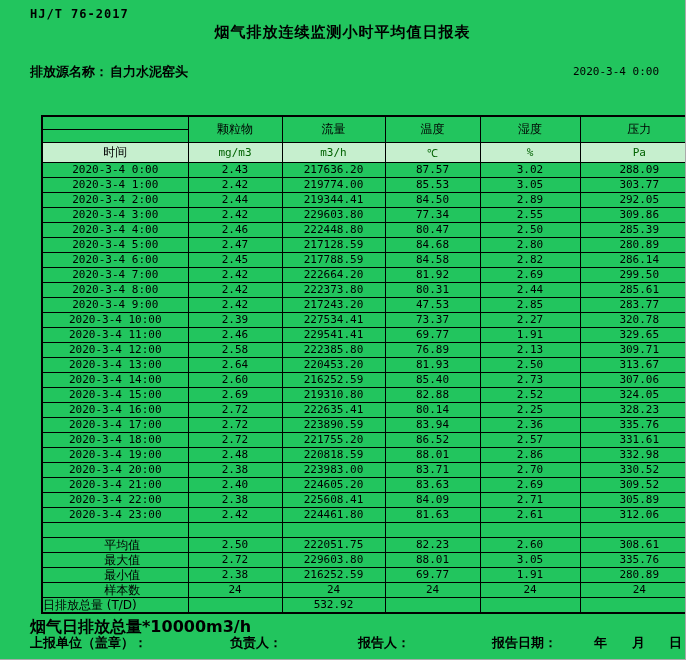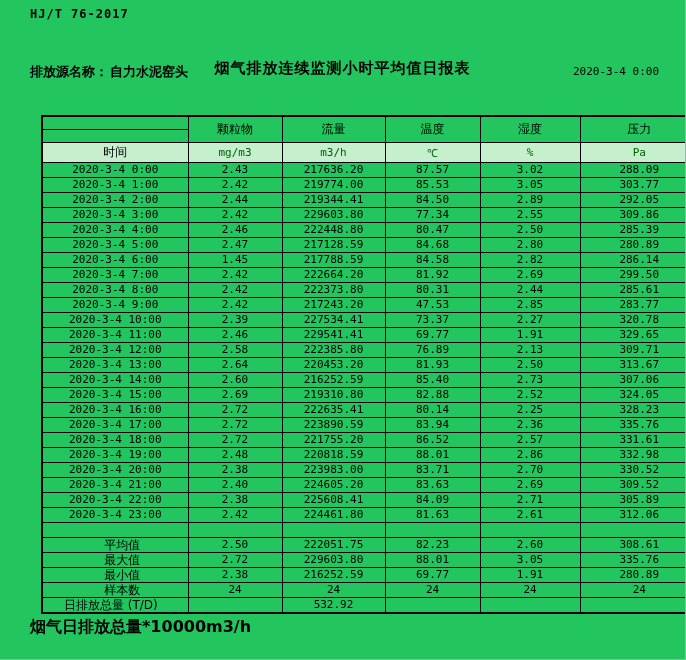--- a/index.html
+++ b/index.html
@@ -19,21 +19,20 @@
   }
   .std-no {
     position: absolute; left: 30px; top: 7px;
     font-size: 12px; font-weight: bold; letter-spacing: 1px;
     font-family: "DejaVu Sans Mono", monospace;
   }
   .title {
     position: absolute; left: 0; top: 23px; width: 100%;
     text-align: center; font-size: 15px; font-weight: bold;
     letter-spacing: 1px;
-    margin-top: 36px;
   }
   .src-row { position: absolute; left: 0; top: 63px; width: 100%; height: 18px; }
   .src-label { position: absolute; left: 30px; font-size: 13px; font-weight: bold; }
   .src-name  { position: absolute; left: 110px; font-size: 13px; font-weight: bold; }
   .hdr-date  {
     position: absolute; left: 573px; top: 2px; font-size: 11px;
     font-family: "DejaVu Sans Mono", monospace;
   }
   table {
     position: absolute; left: 41px; top: 115px;
@@ -43,21 +42,21 @@
   }
   td, th { border: 1px solid #000; padding: 0; text-align: center; overflow: hidden; white-space: nowrap; }
   tr.hrow { height: 13px; }
   th.colhead { font-size: 12px; font-weight: normal; height: 26px; }
   tr.units-row { height: 20px; background: #c6efce; }
   tr.units-row td.unit { font-size: 11px; color: #006100; font-family: "DejaVu Sans Mono", monospace; }
   tr.units-row td.time-h { font-size: 12px; color: #000; }
   tbody tr { height: 15px; }
   td.num { font-size: 11px; line-height: 14px; font-family: "DejaVu Sans Mono", monospace; }
   td.label-cell { font-size: 12px; line-height: 14px; padding-left: 14px; }
-  td.label-left { text-align: left; padding-left: 21px; margin-left: 40px; }
+  td.label-left { text-align: left; padding-left: 0; margin-left: 40px; }
   .foot-note {
     position: absolute; left: 30px; top: 617px; font-size: 16px; font-weight: bold;
   }
   .foot-line { position: absolute; left: 0; top: 634px; width: 100%; height: 18px; font-size: 13px; font-weight: bold; }
   .foot-line span { position: absolute; }
   .fl-unit  { left: 30px; }
   .fl-resp  { left: 230px; }
   .fl-rept  { left: 358px; }
   .fl-rdate { left: 492px; }
   .fl-year  { left: 594px; }
@@ -152,21 +151,21 @@
         <tr>
           <td class="num">2020-3-4 5:00</td>
           <td class="num">2.47</td>
           <td class="num">217128.59</td>
           <td class="num">84.68</td>
           <td class="num">2.80</td>
           <td class="num">280.89</td>
         </tr>
         <tr>
           <td class="num">2020-3-4 6:00</td>
-          <td class="num">1.45</td>
+          <td class="num">2.45</td>
           <td class="num">217788.59</td>
           <td class="num">84.58</td>
           <td class="num">2.82</td>
           <td class="num">286.14</td>
         </tr>
         <tr>
           <td class="num">2020-3-4 7:00</td>
           <td class="num">2.42</td>
           <td class="num">222664.20</td>
           <td class="num">81.92</td>
@@ -348,14 +347,23 @@
           <td class="num"></td>
           <td class="num">532.92</td>
           <td class="num"></td>
           <td class="num"></td>
           <td class="num"></td>
         </tr>
       </tbody>
   </table>
 
   <div class="foot-note">烟气日排放总量*10000m3/h</div>
+  <div class="foot-line">
+    <span class="fl-unit">上报单位（盖章）：</span>
+    <span class="fl-resp">负责人：</span>
+    <span class="fl-rept">报告人：</span>
+    <span class="fl-rdate">报告日期：</span>
+    <span class="fl-year">年</span>
+    <span class="fl-month">月</span>
+    <span class="fl-day">日</span>
+  </div>
 
 </div>
 
 </body></html>

